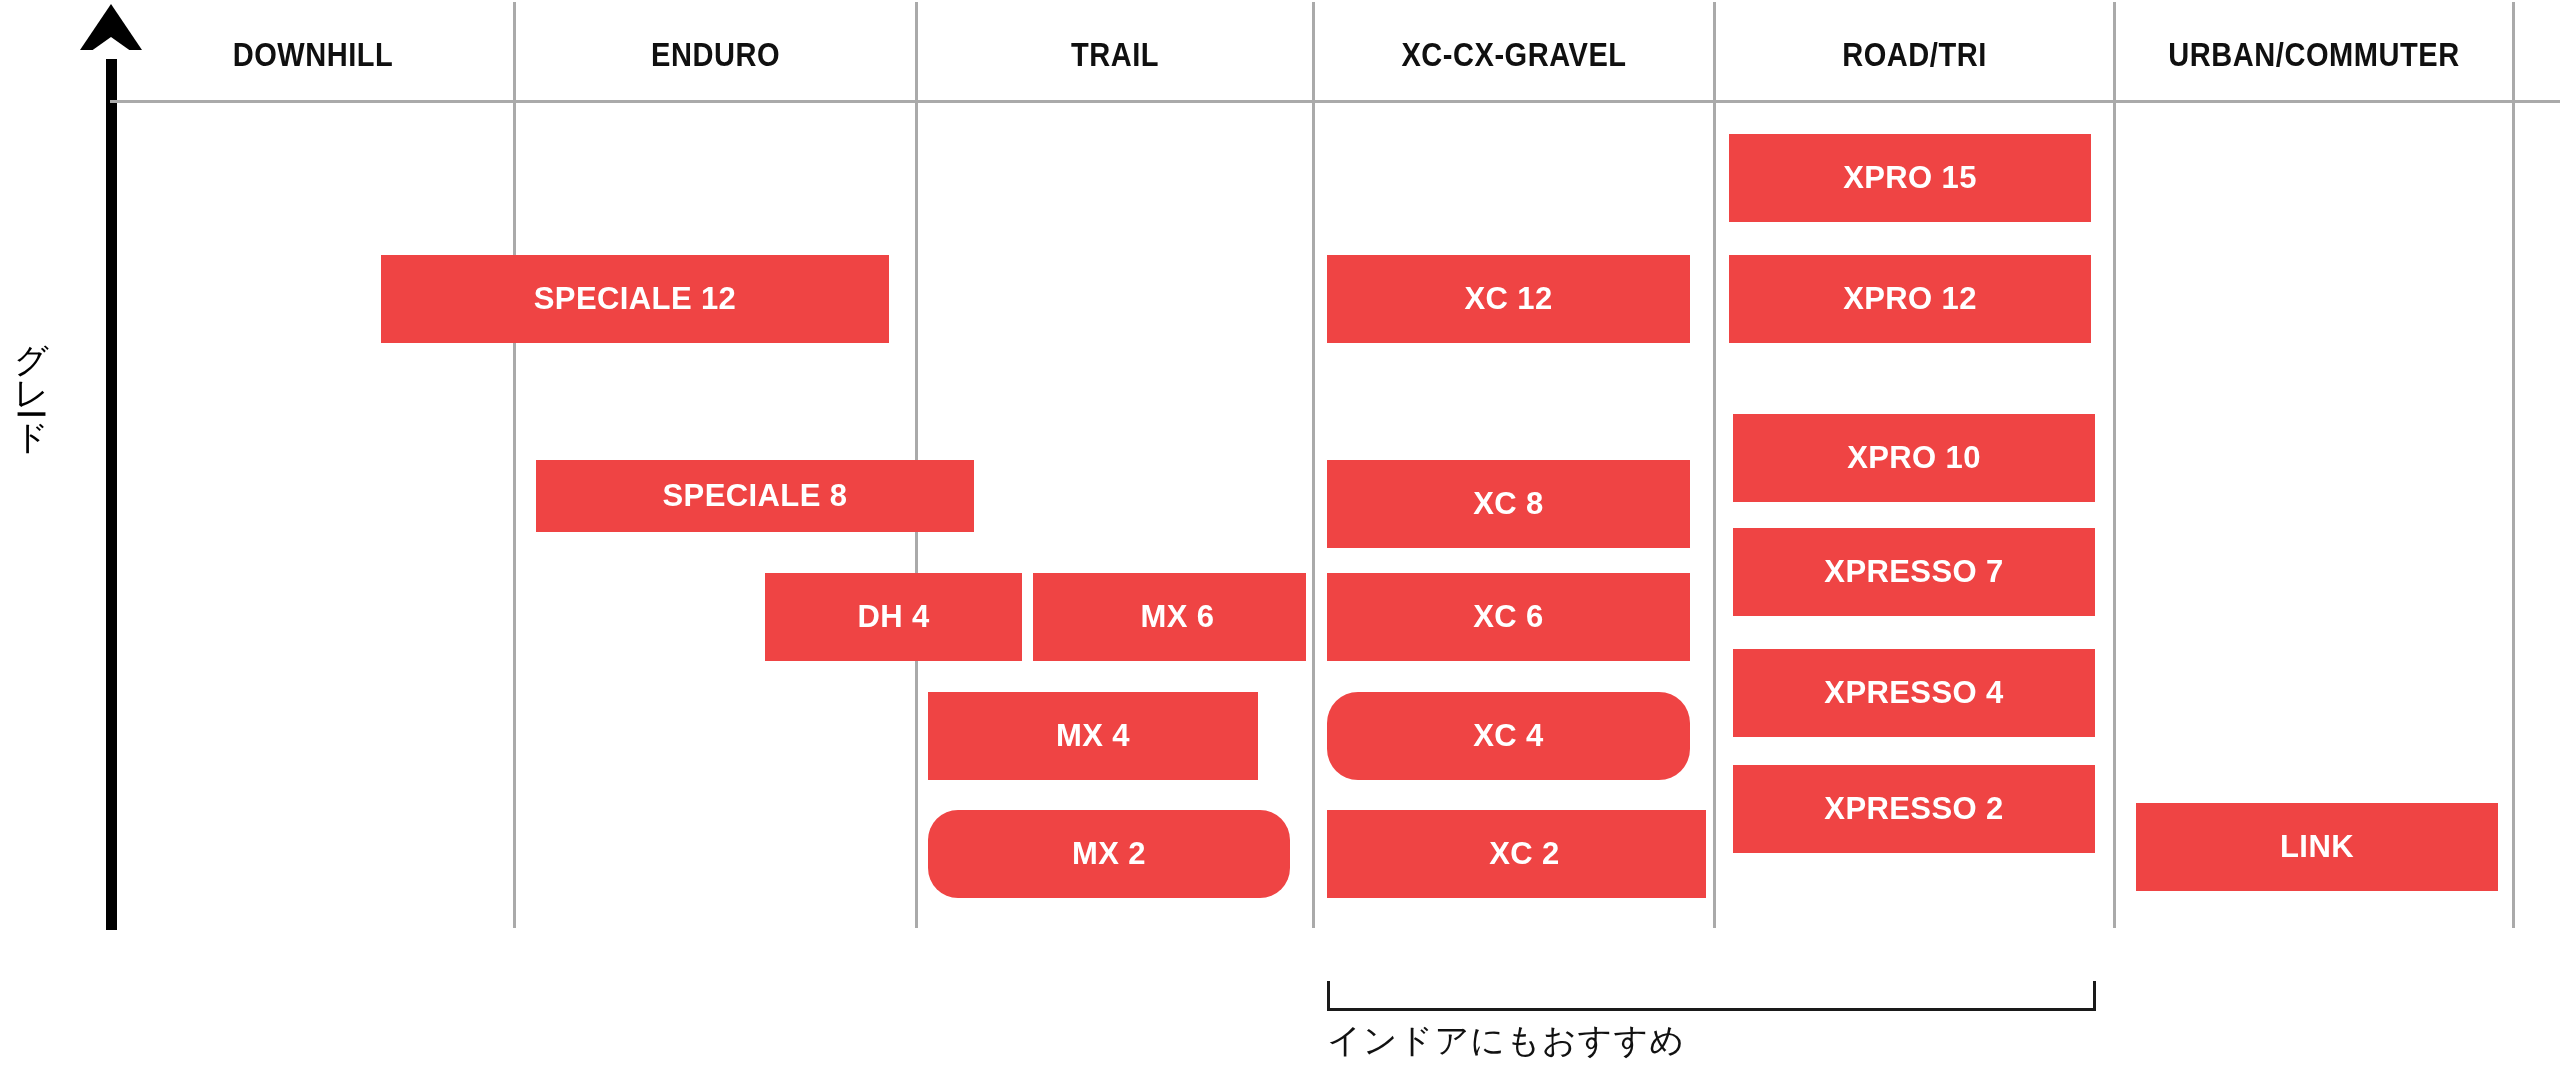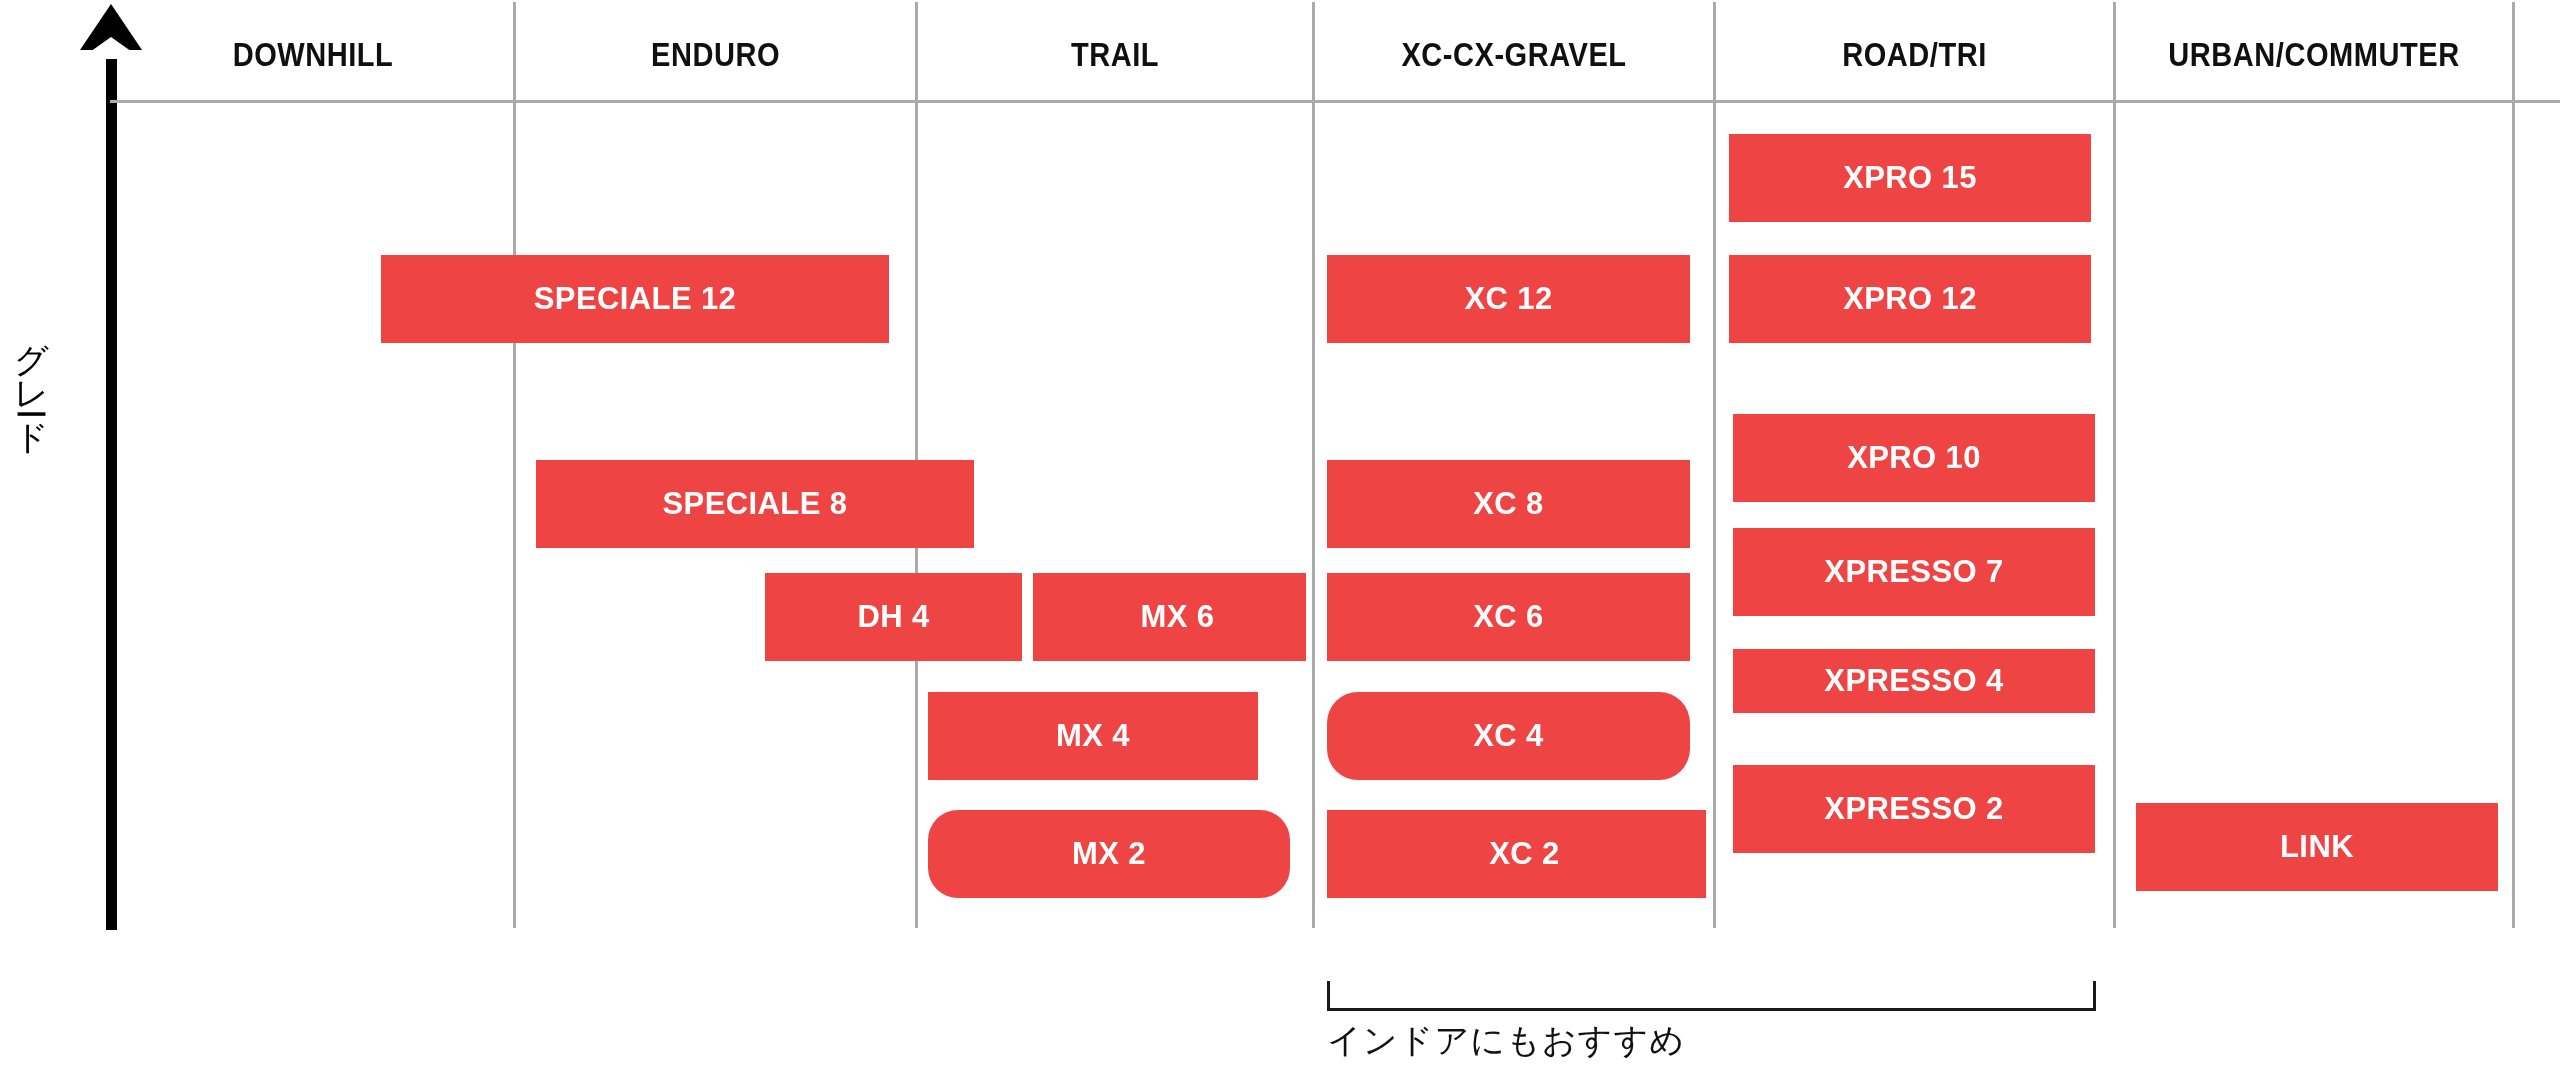--- a/index.html
+++ b/index.html
@@ -180,29 +180,29 @@
   <div class="col-head" style="left:918px;  width:394px;">TRAIL</div>
   <div class="col-head" style="left:1315px; width:398px;">XC-CX-GRAVEL</div>
   <div class="col-head" style="left:1716px; width:397px;">ROAD/TRI</div>
   <div class="col-head" style="left:2116px; width:396px;">URBAN/COMMUTER</div>
 
   <div class="bar" style="left:381px;  top:255px; width:508px; height:88px;">SPECIALE 12</div>
   <div class="bar" style="left:1327px; top:255px; width:363px; height:88px;">XC 12</div>
   <div class="bar" style="left:1729px; top:134px; width:362px; height:88px;">XPRO 15</div>
   <div class="bar" style="left:1729px; top:255px; width:362px; height:88px;">XPRO 12</div>
 
-  <div class="bar" style="left:536px;  top:460px; width:438px; height:88px;">SPECIALE 8</div>
+  <div class="bar" style="left:536px;  top:460px; width:438px; height:72px;">SPECIALE 8</div>
   <div class="bar" style="left:1327px; top:460px; width:363px; height:88px;">XC 8</div>
   <div class="bar" style="left:1733px; top:414px; width:362px; height:88px;">XPRO 10</div>
   <div class="bar" style="left:1733px; top:528px; width:362px; height:88px;">XPRESSO 7</div>
 
   <div class="bar" style="left:765px;  top:573px; width:257px; height:88px;">DH 4</div>
   <div class="bar" style="left:1033px; top:573px; width:257px; height:88px;padding-left:16px;">MX 6</div>
   <div class="bar" style="left:1327px; top:573px; width:363px; height:88px;">XC 6</div>
-  <div class="bar" style="left:1733px; top:649px; width:362px; height:64px;">XPRESSO 4</div>
+  <div class="bar" style="left:1733px; top:649px; width:362px; height:88px;">XPRESSO 4</div>
 
   <div class="bar" style="left:928px;  top:692px; width:330px; height:88px;">MX 4</div>
   <div class="bar" style="left:1327px; top:692px; width:363px; height:88px;border-radius:31px;">XC 4</div>
   <div class="bar" style="left:1733px; top:765px; width:362px; height:88px;">XPRESSO 2</div>
 
   <div class="bar" style="left:928px;  top:810px; width:362px; height:88px;border-radius:30px;">MX 2</div>
   <div class="bar" style="left:1327px; top:810px; width:363px; height:88px;padding-left:16px;">XC 2</div>
   <div class="bar" style="left:2136px; top:803px; width:362px; height:88px;">LINK</div>
 
   <div class="bracket">

